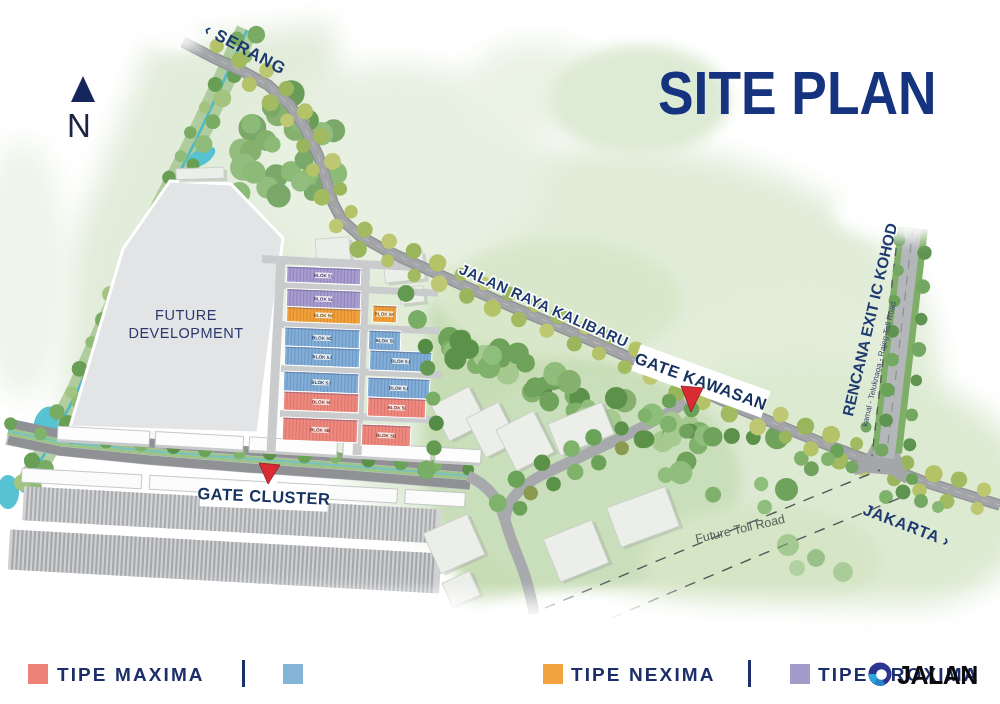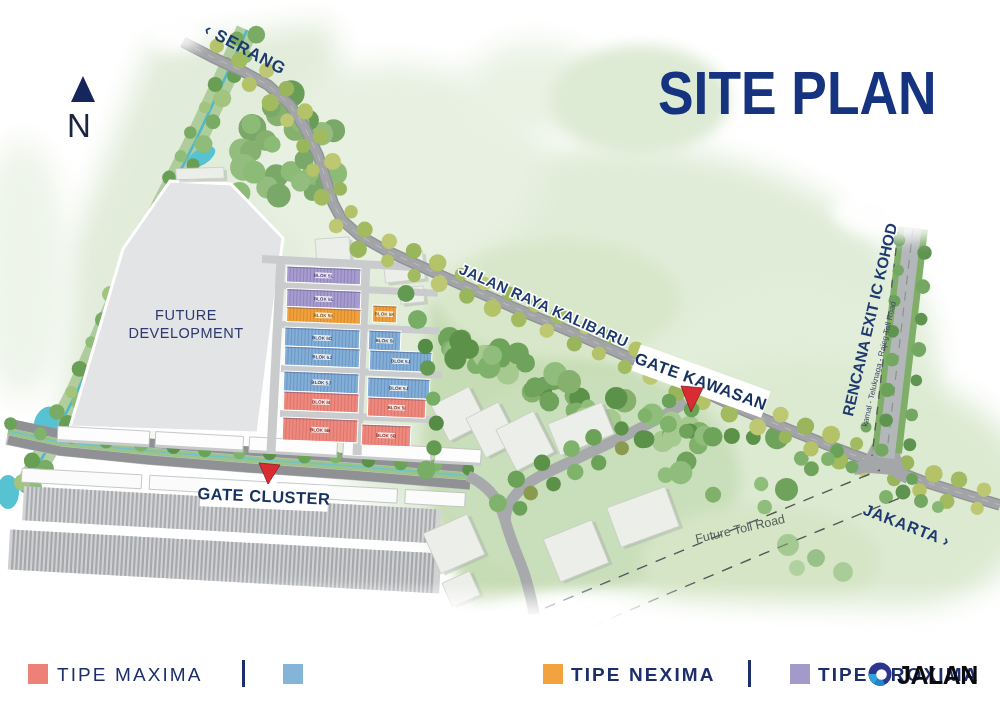--- a/index.html
+++ b/index.html
@@ -648,21 +648,21 @@
 
 <path d="M83,76 L95,102 L71,102 Z" fill="#15265c"></path>
 
 <text x="67" y="137" font-size="33" fill="#1b2440">N</text>
 </svg>
 
 <div class="abs" style="left:658px;top:57px;width:400px;font-size:62px;font-weight:bold;color:#16337f;transform:scaleX(0.86);transform-origin:left top;">SITE PLAN</div>
 
 <div class="abs" style="left:28px;top:664px;width:20px;height:20px;background:#ee8177;"></div>
 
-<div class="abs" style="left:57px;top:664px;font-size:19px;letter-spacing:2.1px;font-weight:normal;color:#1c2f6b;">TIPE MAXIMA</div>
+<div class="abs" style="left:57px;top:664px;font-size:19px;letter-spacing:2.1px;font-weight:bold;color:#1c2f6b;">TIPE MAXIMA</div>
 
 <div class="abs" style="left:242px;top:660px;width:3px;height:27px;background:#1c2f6b;"></div>
 
 <div class="abs" style="left:283px;top:664px;width:20px;height:20px;background:#85b4d9;"></div>
 
 
 <div class="abs" style="left:543px;top:664px;width:20px;height:20px;background:#f2a33f;"></div>
 
 <div class="abs" style="left:571px;top:664px;font-size:19px;letter-spacing:2.1px;font-weight:bold;color:#1c2f6b;">TIPE NEXIMA</div>
 

